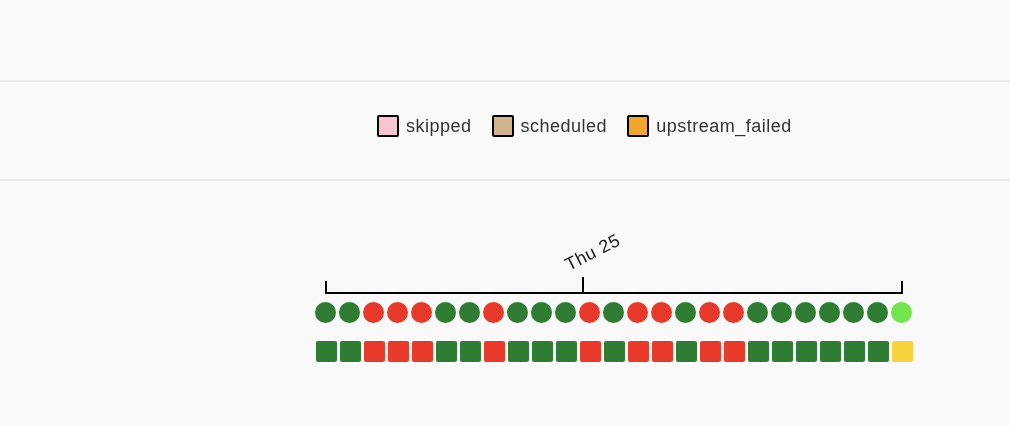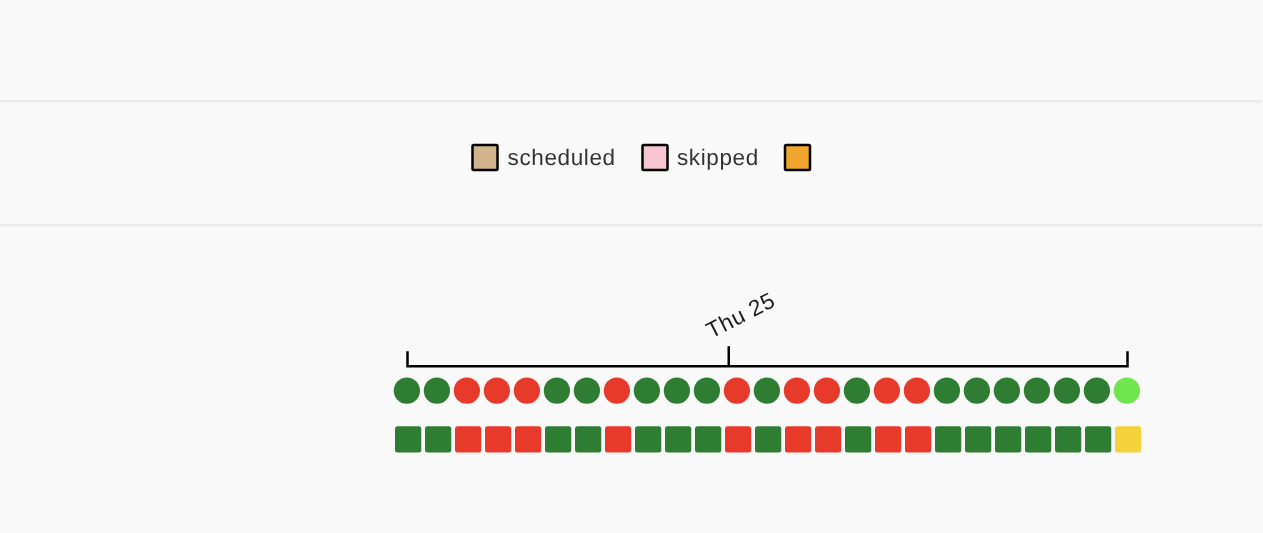--- a/index.html
+++ b/index.html
@@ -94,29 +94,30 @@
 <body>
 
 <div class="app">
 
   <div class="header-strip"></div>
 
   <div class="legend-band"></div>
 
   <div class="legend-row">
       <div class="legend-item">
+        <span class="legend-swatch" style="background: rgb(247, 197, 208);"></span>
+        <span>skipped</span>
+      </div>
+      <div class="legend-item">
         <span class="legend-swatch" style="background: rgb(210, 180, 140);"></span>
         <span>scheduled</span>
       </div>
       <div class="legend-item">
-        <span class="legend-swatch" style="background: rgb(247, 197, 208);"></span>
-        <span>skipped</span>
-      </div>
-      <div class="legend-item">
         <span class="legend-swatch" style="background: rgb(240, 166, 45);"></span>
+        <span>upstream_failed</span>
       </div>
     </div>
 
   <svg class="axis-overlay" viewBox="0 0 1010 426" xmlns="http://www.w3.org/2000/svg">
     <path d="M326 281 L326 293 L902 293 L902 281" fill="none" stroke="#000000" stroke-width="2"></path>
     <line x1="583" y1="293" x2="583" y2="277" stroke="#000000" stroke-width="2"></line>
     <text class="axis-label" x="569" y="271" transform="rotate(-27 569 271)">Thu 25</text>
   </svg>
 
   <div class="dag-run-row">

